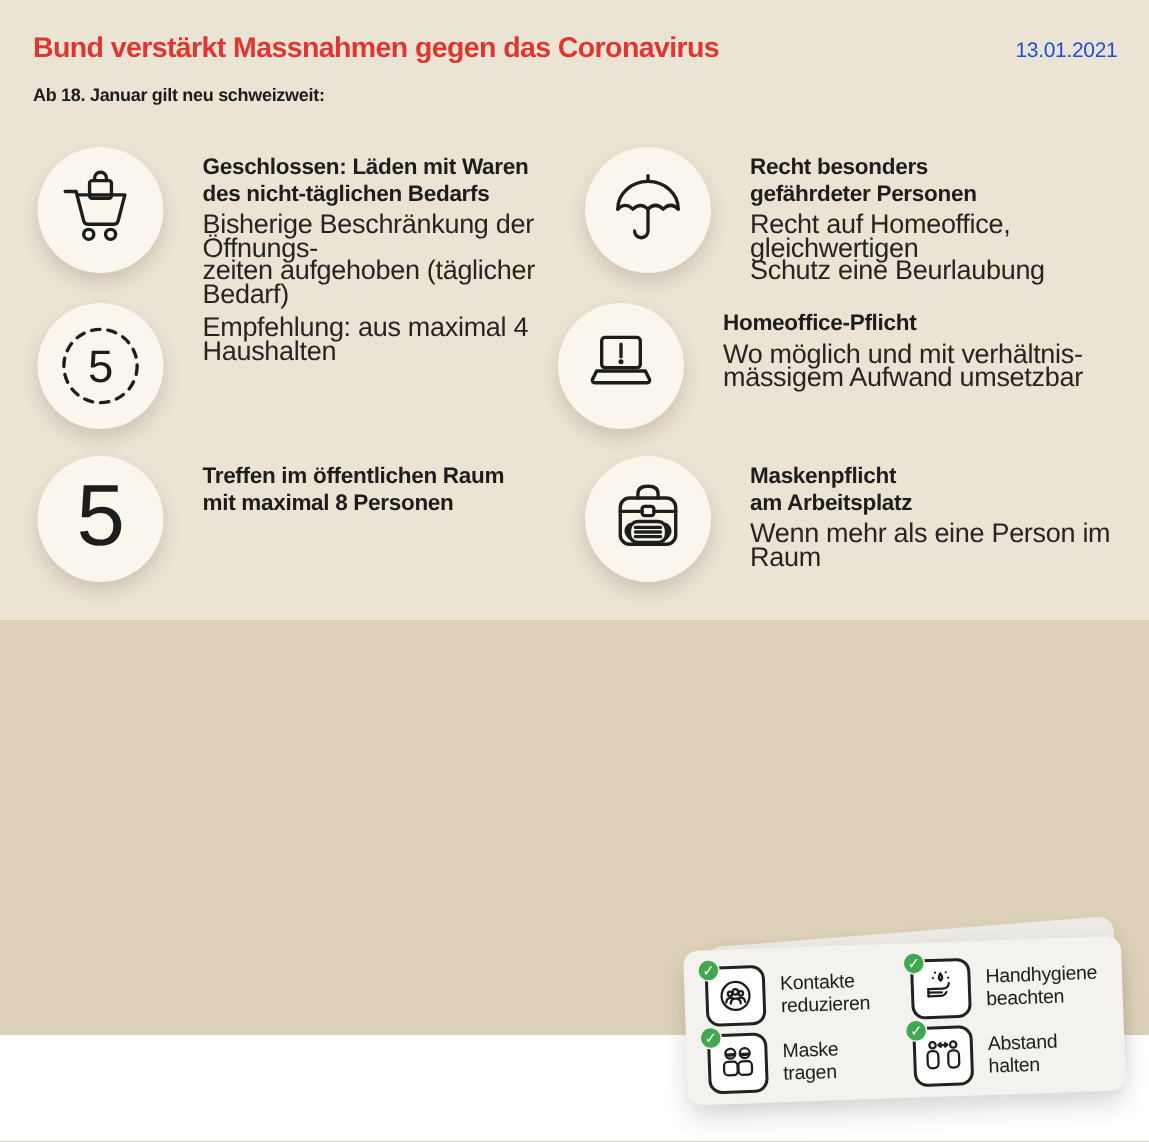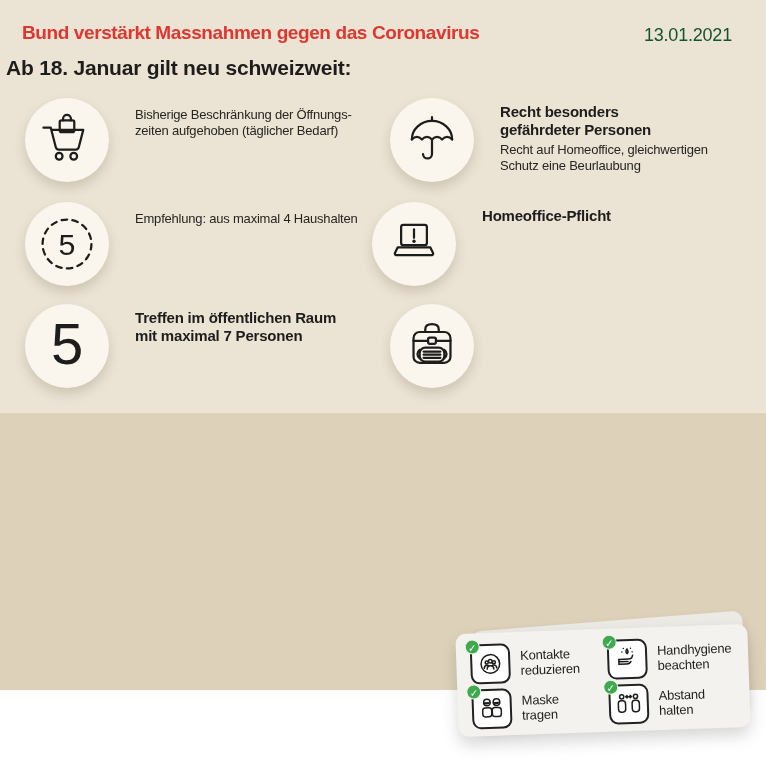--- a/index.html
+++ b/index.html
@@ -9,33 +9,33 @@
     background:#fff; overflow:hidden; color:var(--ink,#1d1d1b);
     letter-spacing:-0.2px;
   }
   .sec-top    { position:absolute; left:0; top:0;    width:766px; height:413px; background:var(--bg_top,#ebe3d4); }
   .sec-bottom { position:absolute; left:0; top:413px; width:766px; height:277px; background:var(--bg_bottom,#ddd2b9); }
   .footer     { position:absolute; left:0; top:690px; width:766px; height:71px; background:#fff; }
 
   [data-bind] { white-space:pre-line; }
 
   .title    { position:absolute; left:22px; top:22px; font-size:19px; font-weight:bold; color:var(--red,#df362f); letter-spacing:-0.4px; }
-  .date     { position:absolute; right:34px; top:25px; font-size:18px; color:#14532d; }
-  .subtitle { position:absolute; left:6px; top:56px; font-size:21px; font-weight:bold; }
+  .date     { position:absolute; right:21px; top:25px; font-size:14px; color:#1d4ed8; }
+  .subtitle { position:absolute; left:22px; top:56px; font-size:12px; font-weight:bold; }
 
   
   .m-item { position:absolute; display:flex; gap:26px; width:365px; }
   .circle {
     flex:none; width:84px; height:84px; border-radius:50%;
     background:#faf6ee; box-shadow:0 6px 12px rgba(90,75,50,0.20);
     display:flex; align-items:center; justify-content:center; position:relative; overflow:hidden;
   }
   .m-text  { padding-top:5px; }
   .m-title { font-size:15px; font-weight:bold; line-height:17.5px; }
-  .m-desc  { font-size:13px; line-height:15.5px; margin-top:4px; color:#262522; }
+  .m-desc  { font-size:18px; line-height:15.5px; margin-top:4px; color:#262522; }
   .big-num { font-size:58px; font-weight:300; color:#1d1d1b; line-height:1; padding-bottom:4px; }
 
   
   .ic { fill:none; stroke:#1d1d1b; stroke-width:4; stroke-linecap:round; stroke-linejoin:round; }
   .ic .fill { fill:#1d1d1b; stroke:none; }
   .ic text { stroke:none; fill:#1d1d1b; font-weight:300; }
 
   
   .card-back {
     position:absolute; left:474px; top:621px; width:272px; height:99px;
@@ -74,20 +74,22 @@
       <div class="circle">
         <svg class="ic" width="56" height="56" viewBox="0 0 100 100">
           <path d="M8 28 H21 L30 63 q1 4 5 4 H66 q4 0 5 -4 l8 -31 H24"></path>
           <circle cx="36" cy="79" r="6"></circle>
             <circle cx="62" cy="79" r="6"></circle>
           <rect x="37" y="15" width="26" height="21" rx="3"></rect>
           <path d="M43 15 v-3 a7 7 0 0 1 14 0 v3"></path>
         </svg>
       </div>
       <div class="m-text">
+        <div class="m-title" data-bind="new_measures.0.title">Geschlossen: Läden mit Waren
+des nicht-täglichen Bedarfs</div>
         <div class="m-desc" data-bind="new_measures.0.desc">Bisherige Beschränkung der Öffnungs-
 zeiten aufgehoben (täglicher Bedarf)</div>
       </div>
     </div>
 
     <div class="m-item" style="left:390px; top:98px;">
       <div class="circle">
         <svg class="ic" width="56" height="56" viewBox="0 0 100 100">
           <path d="M50 9 v7"></path>
           <path d="M14 49 a36 33 0 0 1 72 0"></path>
@@ -119,44 +121,51 @@
       <div class="circle">
         <svg class="ic" width="56" height="56" viewBox="0 0 100 100">
           <rect x="27" y="16" width="46" height="36" rx="4"></rect>
           <path d="M21 56 L16 66 q-1 4 4 4 h60 q5 0 4 -4 l-5 -10 z"></path>
           <path d="M50 24 v15"></path>
           <circle class="fill" cx="50" cy="45" r="3"></circle>
         </svg>
       </div>
       <div class="m-text">
         <div class="m-title" data-bind="new_measures.3.title">Homeoffice-Pflicht</div>
+        <div class="m-desc" data-bind="new_measures.3.desc">Wo möglich und mit verhältnis-
+mässigem Aufwand umsetzbar</div>
       </div>
     </div>
 
     <div class="m-item" style="left:25px; top:304px;">
       <div class="circle">
         <div class="big-num" data-bind="new_measures.4.number">5</div>
       </div>
       <div class="m-text">
         <div class="m-title" data-bind="new_measures.4.title">Treffen im öffentlichen Raum
-mit maximal 7 Personen</div>
+mit maximal 8 Personen</div>
       </div>
     </div>
 
     <div class="m-item" style="left:390px; top:304px;">
       <div class="circle">
         <svg class="ic" width="56" height="56" viewBox="0 0 100 100">
           <path d="M38 25 v-5 q0 -9 12 -9 q12 0 12 9 v5"></path>
           <rect x="17" y="25" width="66" height="55" rx="11"></rect>
           <path d="M17 41 h26 M57 41 h26"></path>
           <rect x="43" y="35" width="14" height="11" rx="3"></rect>
           <rect x="28" y="53" width="44" height="25" rx="10"></rect>
           <path d="M35 60 h30 M35 65.5 h30 M35 71 h30"></path>
           <path d="M28 57 q-8 7 0 15 M72 57 q8 7 0 15"></path>
         </svg>
+      </div>
+      <div class="m-text">
+        <div class="m-title" data-bind="new_measures.5.title">Maskenpflicht
+am Arbeitsplatz</div>
+        <div class="m-desc" data-bind="new_measures.5.desc">Wenn mehr als eine Person im Raum</div>
       </div>
     </div>
   </div>
 
   <div class="sec-bottom">
     
 
     
     
 

